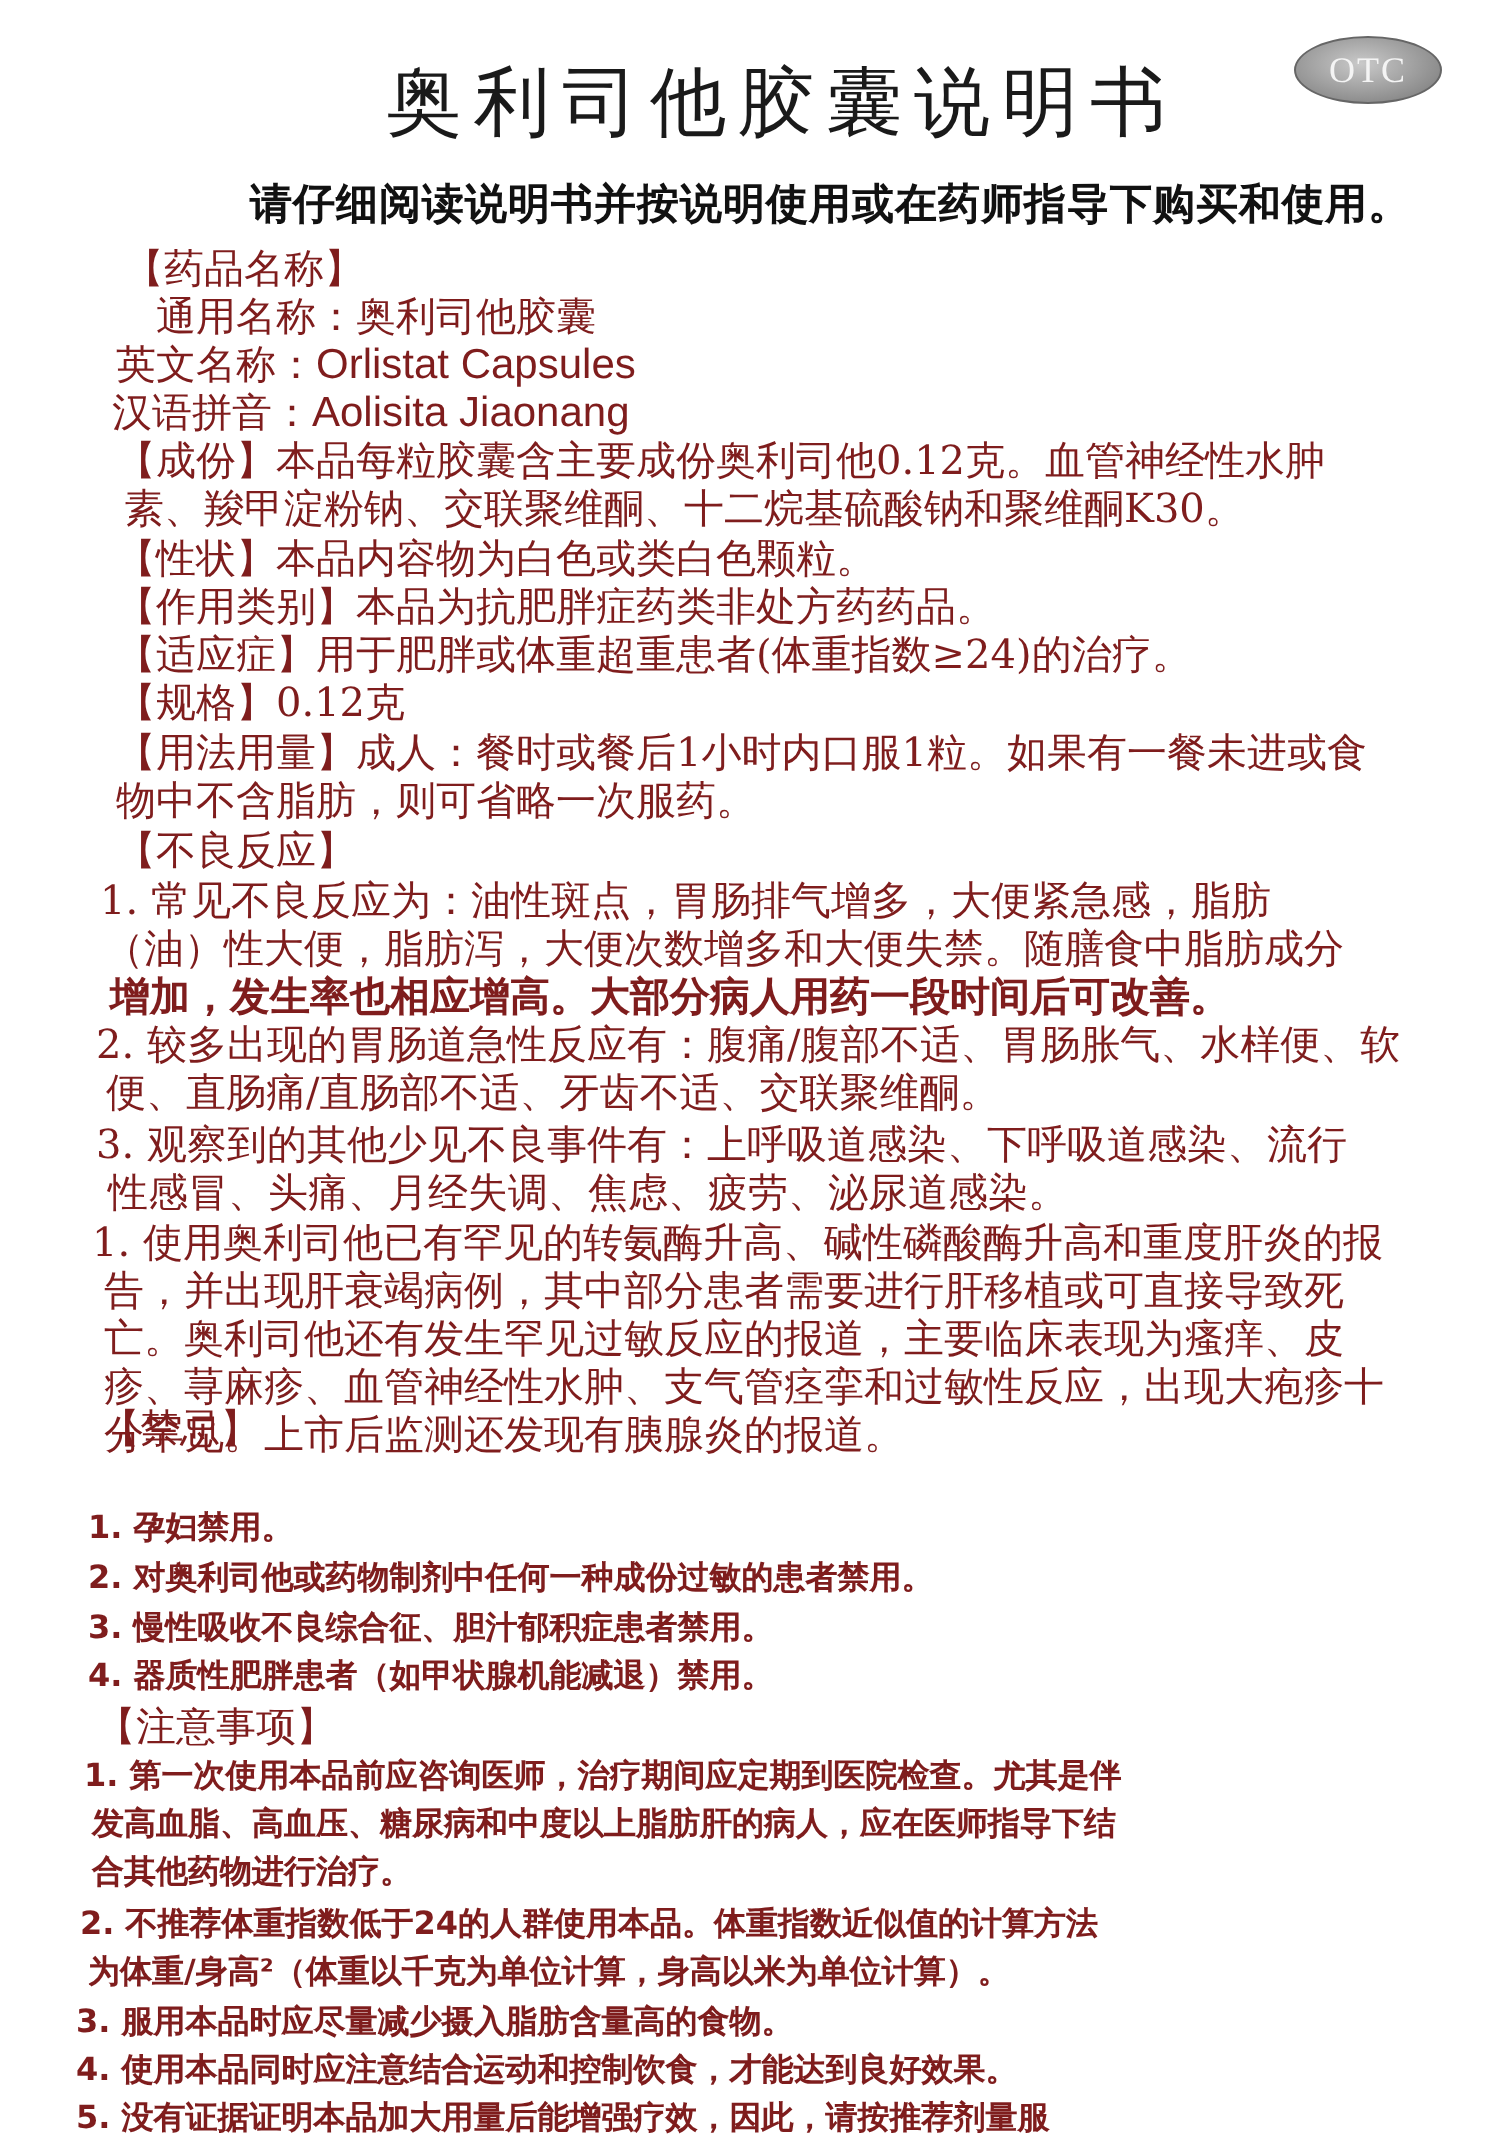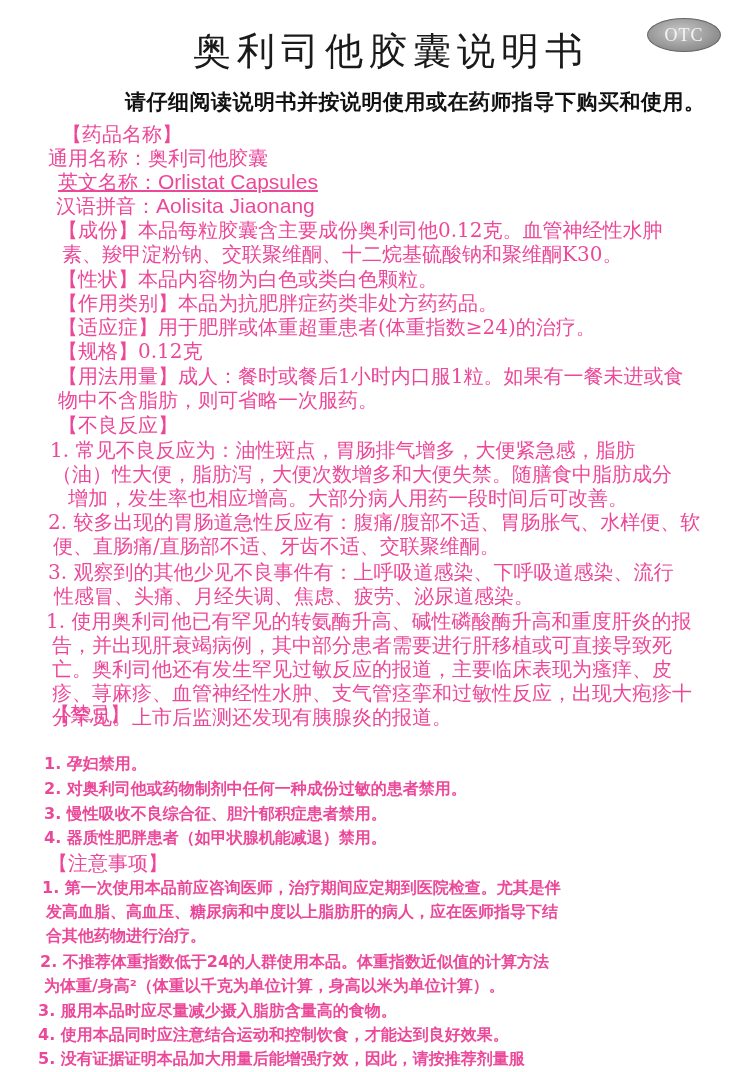--- a/index.html
+++ b/index.html
@@ -1,60 +1,60 @@
 <!DOCTYPE html>
 <html><head>
 <meta charset="utf-8">
 <style>
   html, body { margin:0; padding:0; background:#ffffff; }
   body { width:750px; height:1072px; position:relative; overflow:hidden; color:#111; font-family:"DejaVu Serif", serif; }
   .title { position:absolute; left:16px; width:750px; top:26px; text-align:center; font-size:38px; letter-spacing:6px; font-weight:normal; color:#1a1a1a; }
   .otc { position:absolute; left:647px; top:18px; width:72px; height:32px; border-radius:50%; background:radial-gradient(ellipse at 45% 40%, #c9c9c9 0%, #8e8e8e 70%, #6e6e6e 100%); border:1px solid #666; display:flex; align-items:center; justify-content:center; color:#f4f4f4; font-family:"Liberation Serif", serif; font-size:18px; letter-spacing:1px; }
   .subtitle { position:absolute; left:125px; top:88px; font-size:21px; font-weight:bold; letter-spacing:0.5px; color:#111; }
-  .line { position:absolute; font-size:20px; white-space:nowrap; color:#ec4899; line-height:24px; }
+  .line { position:absolute; font-size:20px; white-space:nowrap; color:#7f1d1d; line-height:24px; }
   .latin { font-family:"Liberation Sans", sans-serif; font-size:21px; }
   .bold { font-weight:bold; font-family:"DejaVu Sans", sans-serif; font-size:16px; }
 </style>
 </head>
 <body>
 
 <div>
 
   <div class="title">奥利司他胶囊说明书</div>
   <div class="otc">
       <span>OTC</span>
     </div>
   <div class="subtitle">请仔细阅读说明书并按说明使用或在药师指导下购买和使用。</div>
 
   <div class="line" style="left:62px; top:122px;">【药品名称】</div>
-  <div class="line" style="left:48px; top:146px;">
+  <div class="line" style="left:78px; top:146px;">
     <span>通用名称：</span><span>奥利司他胶囊</span>
   </div>
-  <div class="line" style="left:58px; top:170px;text-decoration:underline;">
+  <div class="line" style="left:58px; top:170px;">
     <span>英文名称：</span><span class="latin">Orlistat Capsules</span>
   </div>
   <div class="line" style="left:56px; top:194px;">
     <span>汉语拼音：</span><span class="latin">Aolisita Jiaonang</span>
   </div>
 
   <div class="line" style="left:58px; top:218px;">【成份】本品每粒胶囊含主要成份奥利司他0.12克。血管神经性水肿</div>
   <div class="line" style="left:62px; top:242px;">素、羧甲淀粉钠、交联聚维酮、十二烷基硫酸钠和聚维酮K30。</div>
 
   <div class="line" style="left:58px; top:267px;">【性状】本品内容物为白色或类白色颗粒。</div>
   <div class="line" style="left:58px; top:291px;">【作用类别】本品为抗肥胖症药类非处方药药品。</div>
   <div class="line" style="left:58px; top:315px;">【适应症】用于肥胖或体重超重患者(体重指数≥24)的治疗。</div>
   <div class="line" style="left:58px; top:339px;">【规格】0.12克</div>
 
   <div class="line" style="left:58px; top:364px;text-align:right;">【用法用量】成人：餐时或餐后1小时内口服1粒。如果有一餐未进或食</div>
   <div class="line" style="left:58px; top:388px;">物中不含脂肪，则可省略一次服药。</div>
 
   <div class="line" style="left:58px; top:401px; margin-top:12px;">【不良反应】</div>
   <div class="line" style="left:50px; top:438px;">1. 常见不良反应为：油性斑点，胃肠排气增多，大便紧急感，脂肪</div>
   <div class="line" style="left:52px; top:462px;">（油）性大便，脂肪泻，大便次数增多和大便失禁。随膳食中脂肪成分</div>
-  <div class="line" style="left:68px; top:486px;">增加，发生率也相应增高。大部分病人用药一段时间后可改善。</div>
+  <div class="line" style="left:55px; top:486px;font-weight:bold;">增加，发生率也相应增高。大部分病人用药一段时间后可改善。</div>
   <div class="line" style="left:48px; top:510px;">2. 较多出现的胃肠道急性反应有：腹痛/腹部不适、胃肠胀气、水样便、软</div>
   <div class="line" style="left:53px; top:534px;">便、直肠痛/直肠部不适、牙齿不适、交联聚维酮。</div>
   <div class="line" style="left:48px; top:560px;">3. 观察到的其他少见不良事件有：上呼吸道感染、下呼吸道感染、流行</div>
   <div class="line" style="left:54px; top:584px;">性感冒、头痛、月经失调、焦虑、疲劳、泌尿道感染。</div>
   <div class="line" style="left:46px; top:609px;">1. 使用奥利司他已有罕见的转氨酶升高、碱性磷酸酶升高和重度肝炎的报</div>
   <div class="line" style="left:52px; top:633px;">告，并出现肝衰竭病例，其中部分患者需要进行肝移植或可直接导致死</div>
   <div class="line" style="left:52px; top:657px;">亡。奥利司他还有发生罕见过敏反应的报道，主要临床表现为瘙痒、皮</div>
   <div class="line" style="left:52px; top:681px;">疹、荨麻疹、血管神经性水肿、支气管痉挛和过敏性反应，出现大疱疹十</div>
   <div class="line" style="left:52px; top:705px;">分罕见。上市后监测还发现有胰腺炎的报道。</div>
 

